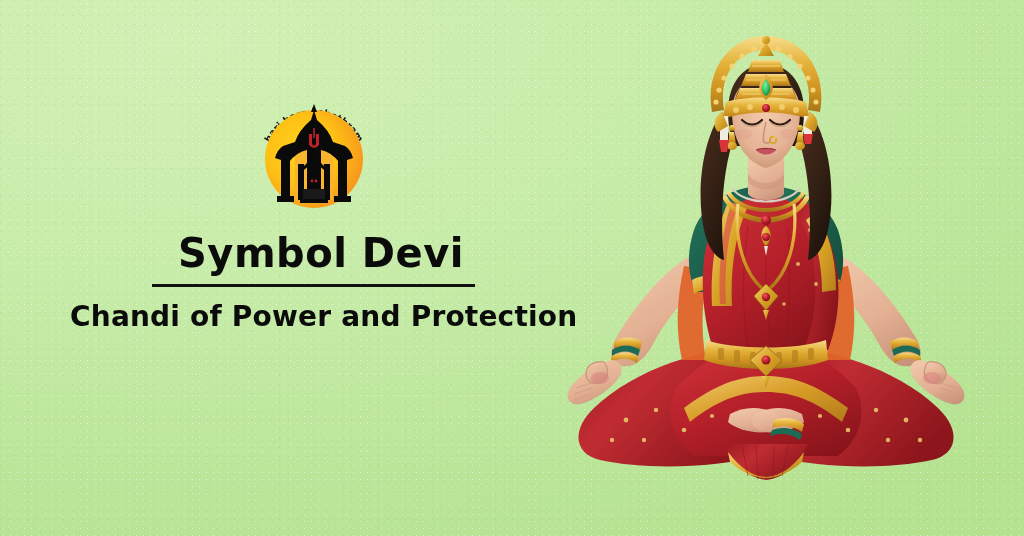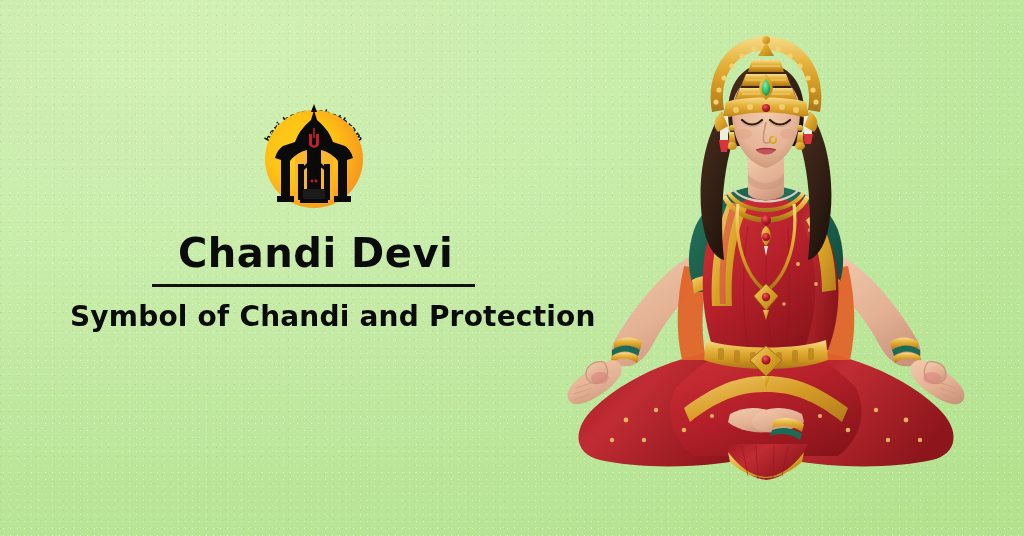--- a/index.html
+++ b/index.html
@@ -105,23 +105,23 @@
       <rect x="38" y="85" width="22" height="11" fill="#1a1a1a"></rect>
       <rect x="35" y="95" width="28" height="4" fill="#0a0a0a"></rect>
 
       <rect x="8" y="97" width="82" height="5" fill="#0a0a0a" opacity="0"></rect>
 
       <path d="M44 30 L44 41 Q49 47 54 41 L54 30 L51 30 L51 40 Q49 43 47 40 L47 30 Z" fill="#c0202a"></path>
       <path d="M48.2 24 L49.8 24 L49.8 34 L48.2 34 Z" fill="#c0202a"></path>
     </svg>
   </div>
 
-  <div id="title">Chandi Devi</div>
+  <div id="title">Symbol Devi</div>
   <div id="divider"></div>
-  <div id="subtitle">Symbol of Chandi and Protection</div>
+  <div id="subtitle">Chandi of Power and Protection</div>
 
   <svg id="deity" viewBox="0 0 500 470">
     <defs>
       <linearGradient id="gGold" x1="0" y1="0" x2="0" y2="1">
         <stop offset="0%" stop-color="#f7dc8a"></stop>
         <stop offset="35%" stop-color="#e5b33c"></stop>
         <stop offset="70%" stop-color="#cf9320"></stop>
         <stop offset="100%" stop-color="#a8761a"></stop>
       </linearGradient>
       <linearGradient id="gGold2" x1="0" y1="0" x2="1" y2="1">

